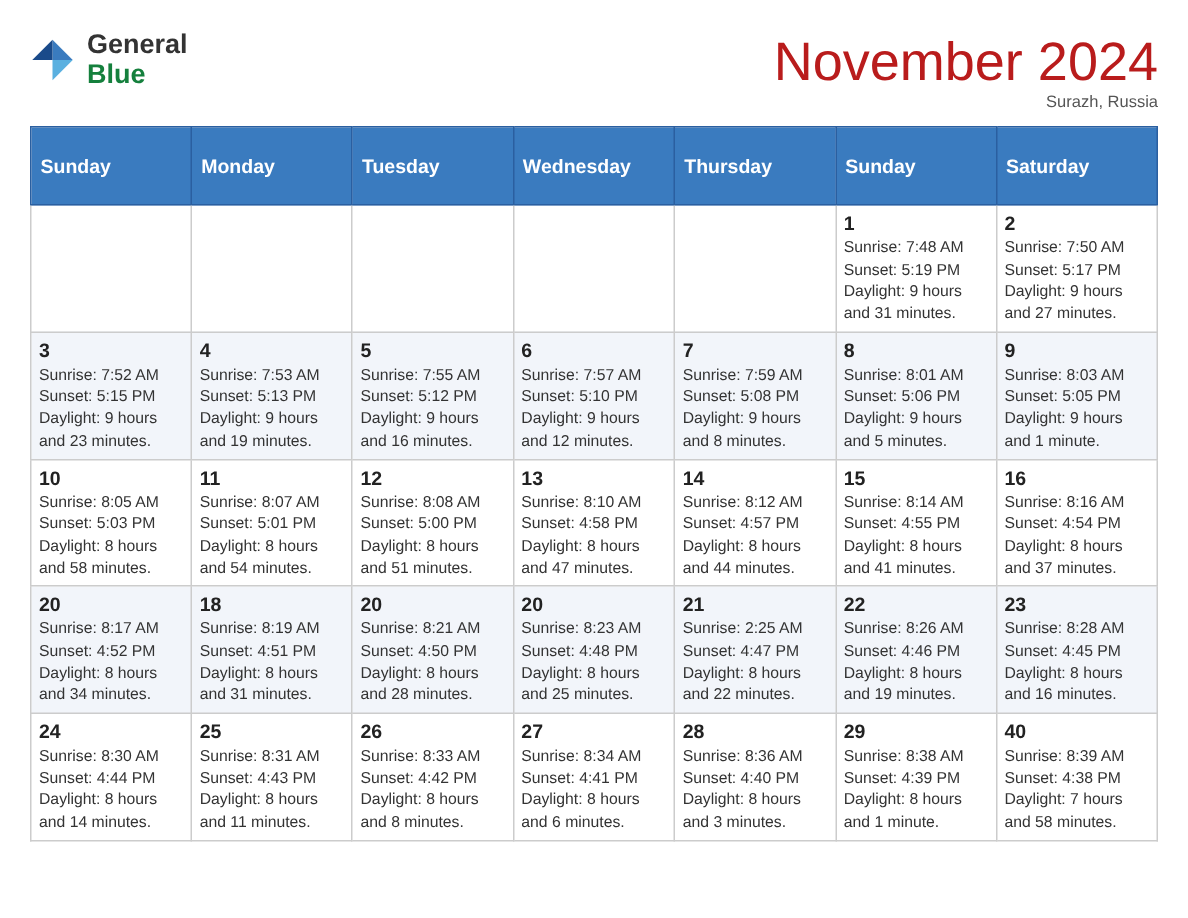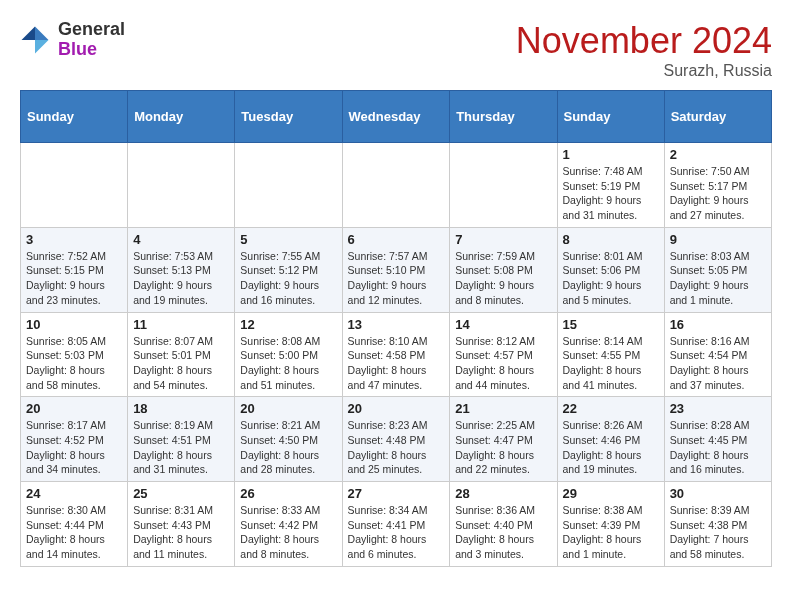--- a/index.html
+++ b/index.html
@@ -20,33 +20,33 @@
       display: flex;
       align-items: center;
       gap: 8px;
     }
     .logo-text {
       font-size: 18px;
       font-weight: bold;
       line-height: 1.1;
     }
     .logo-general { color: #333; }
-    .logo-blue { color: #a21caf; }
+    .logo-blue { color: #15803d; }
     .logo-icon {
       width: 30px;
       height: 30px;
     }
     .title-block { text-align: right; }
     .month-title {
       font-size: 36px;
       font-weight: normal;
       color: #b91c1c;
     }
     .location {
-      font-size: 16px;
+      font-size: 11px;
       color: #555;
     }
     .calendar {
       width: 100%;
       border-collapse: collapse;
       font-size: 11px;
     }
     .calendar th {
       background: #3a7bbf;
       color: #fff;
@@ -299,20 +299,20 @@
 Sunset: 4:40 PM
 Daylight: 8 hours and 3 minutes.</div>
         </td>
         <td>
           <span class="day-num">29</span>
           <div class="day-info">Sunrise: 8:38 AM
 Sunset: 4:39 PM
 Daylight: 8 hours and 1 minute.</div>
         </td>
         <td>
-          <span class="day-num">30</span>
+          <span class="day-num">40</span>
           <div class="day-info">Sunrise: 8:39 AM
 Sunset: 4:38 PM
 Daylight: 7 hours and 58 minutes.</div>
         </td>
       </tr>
     </tbody>
 </table>
 
 </body></html>

